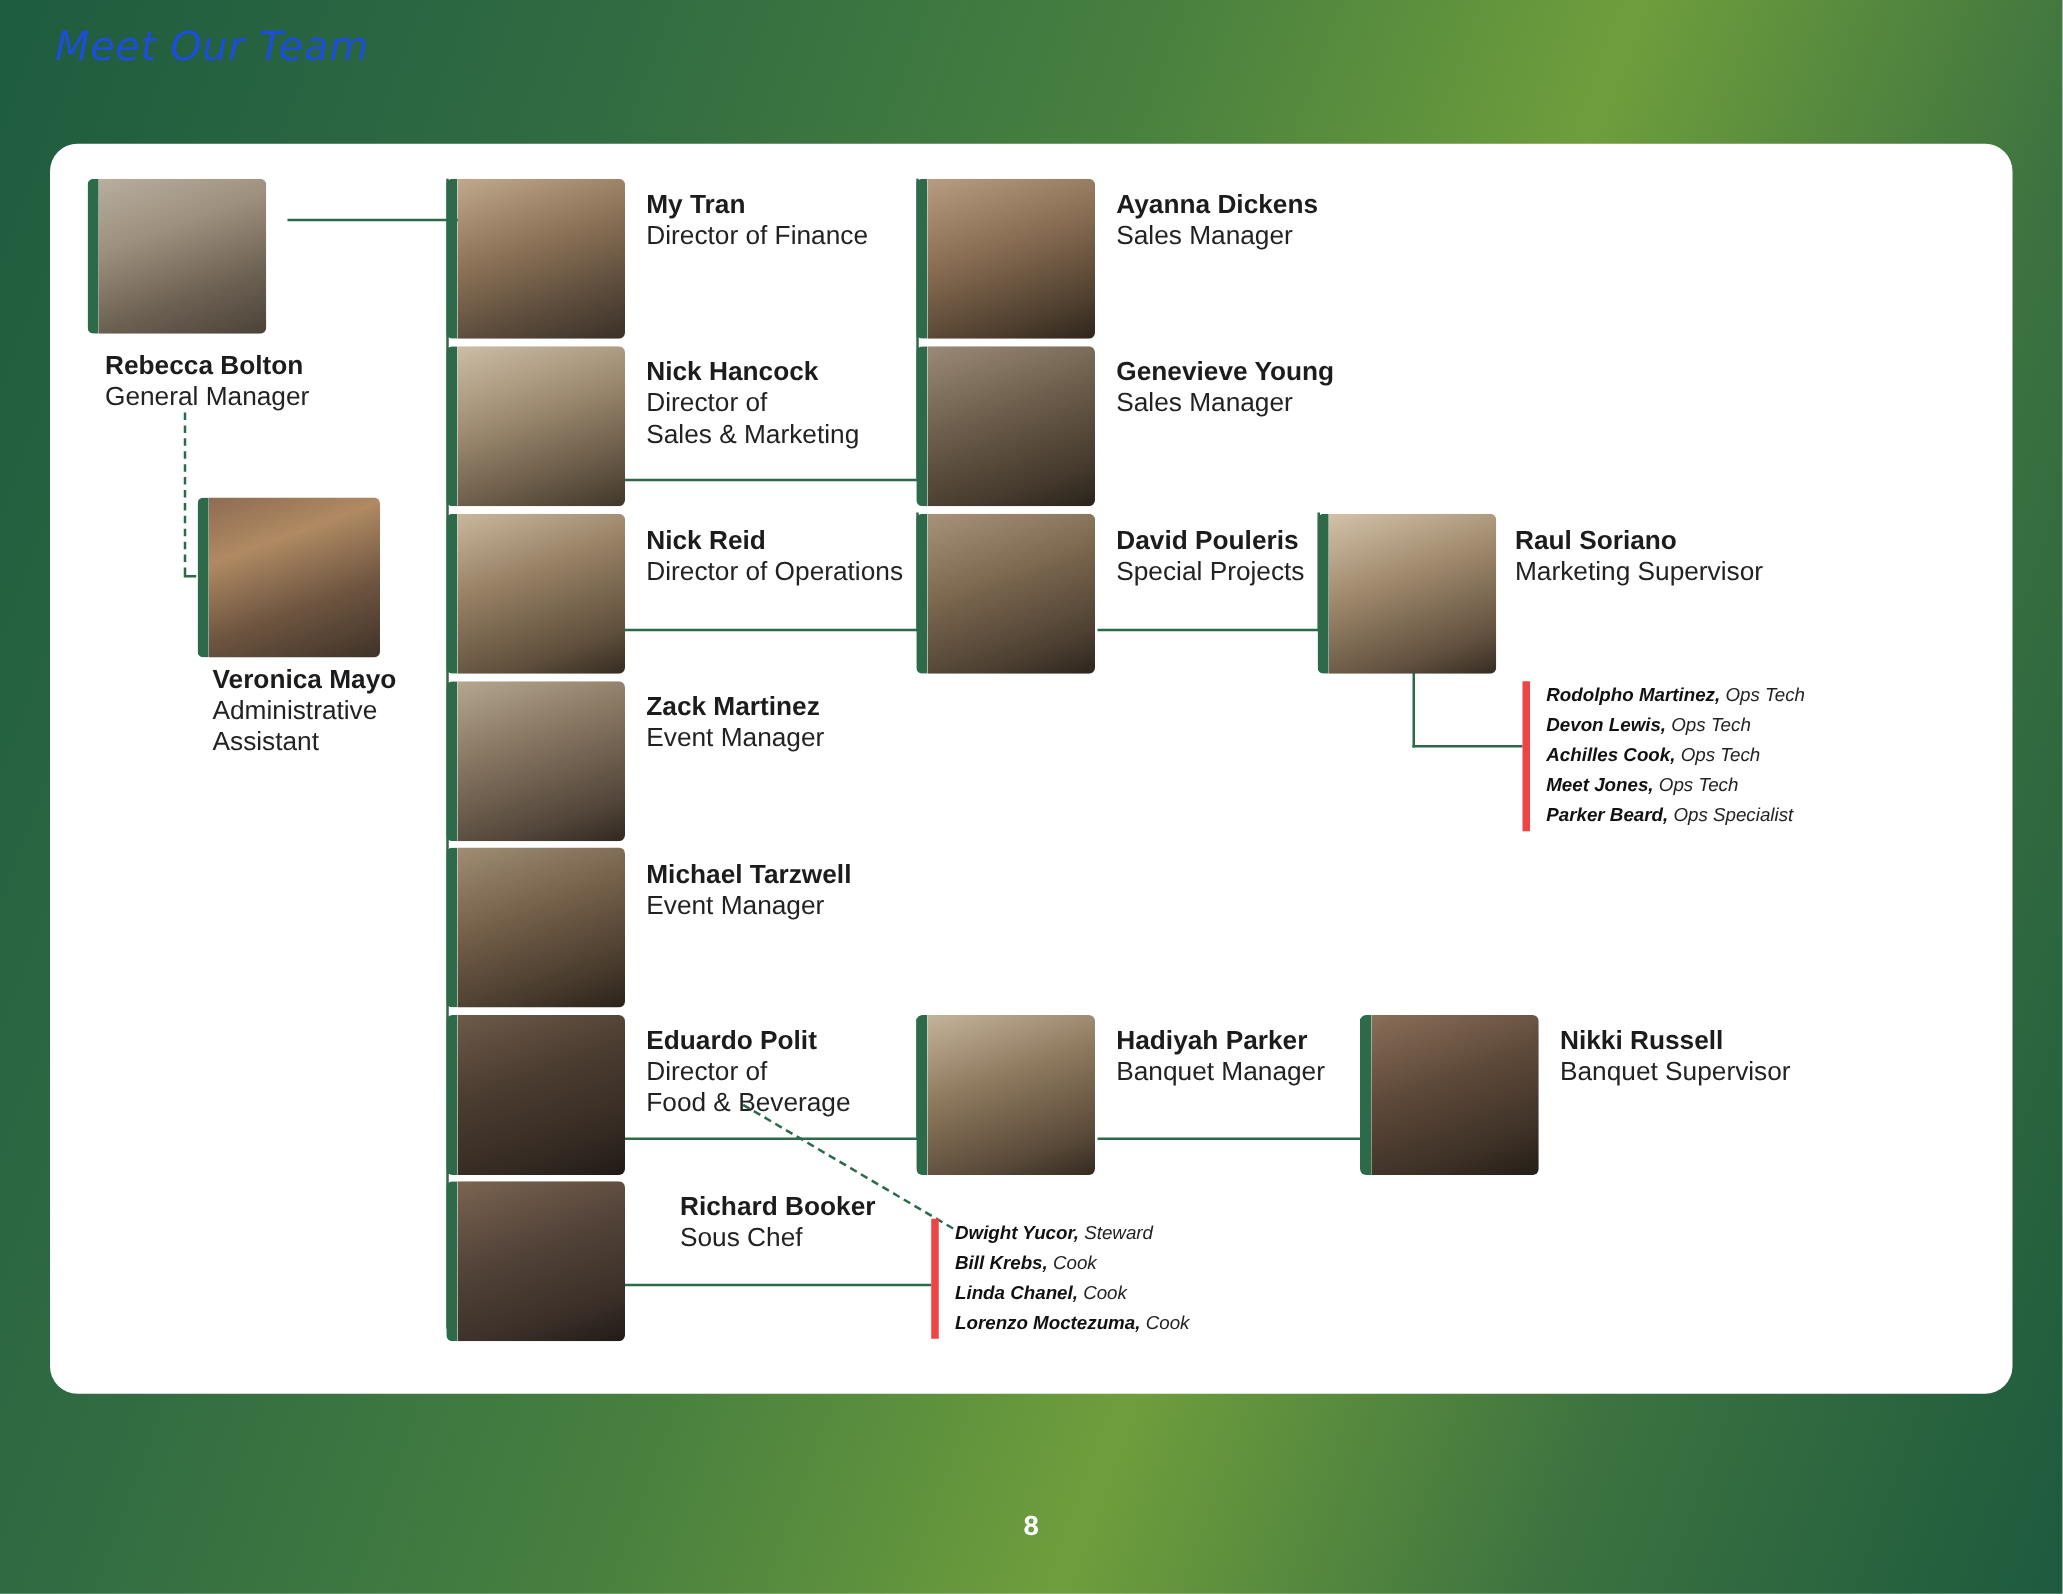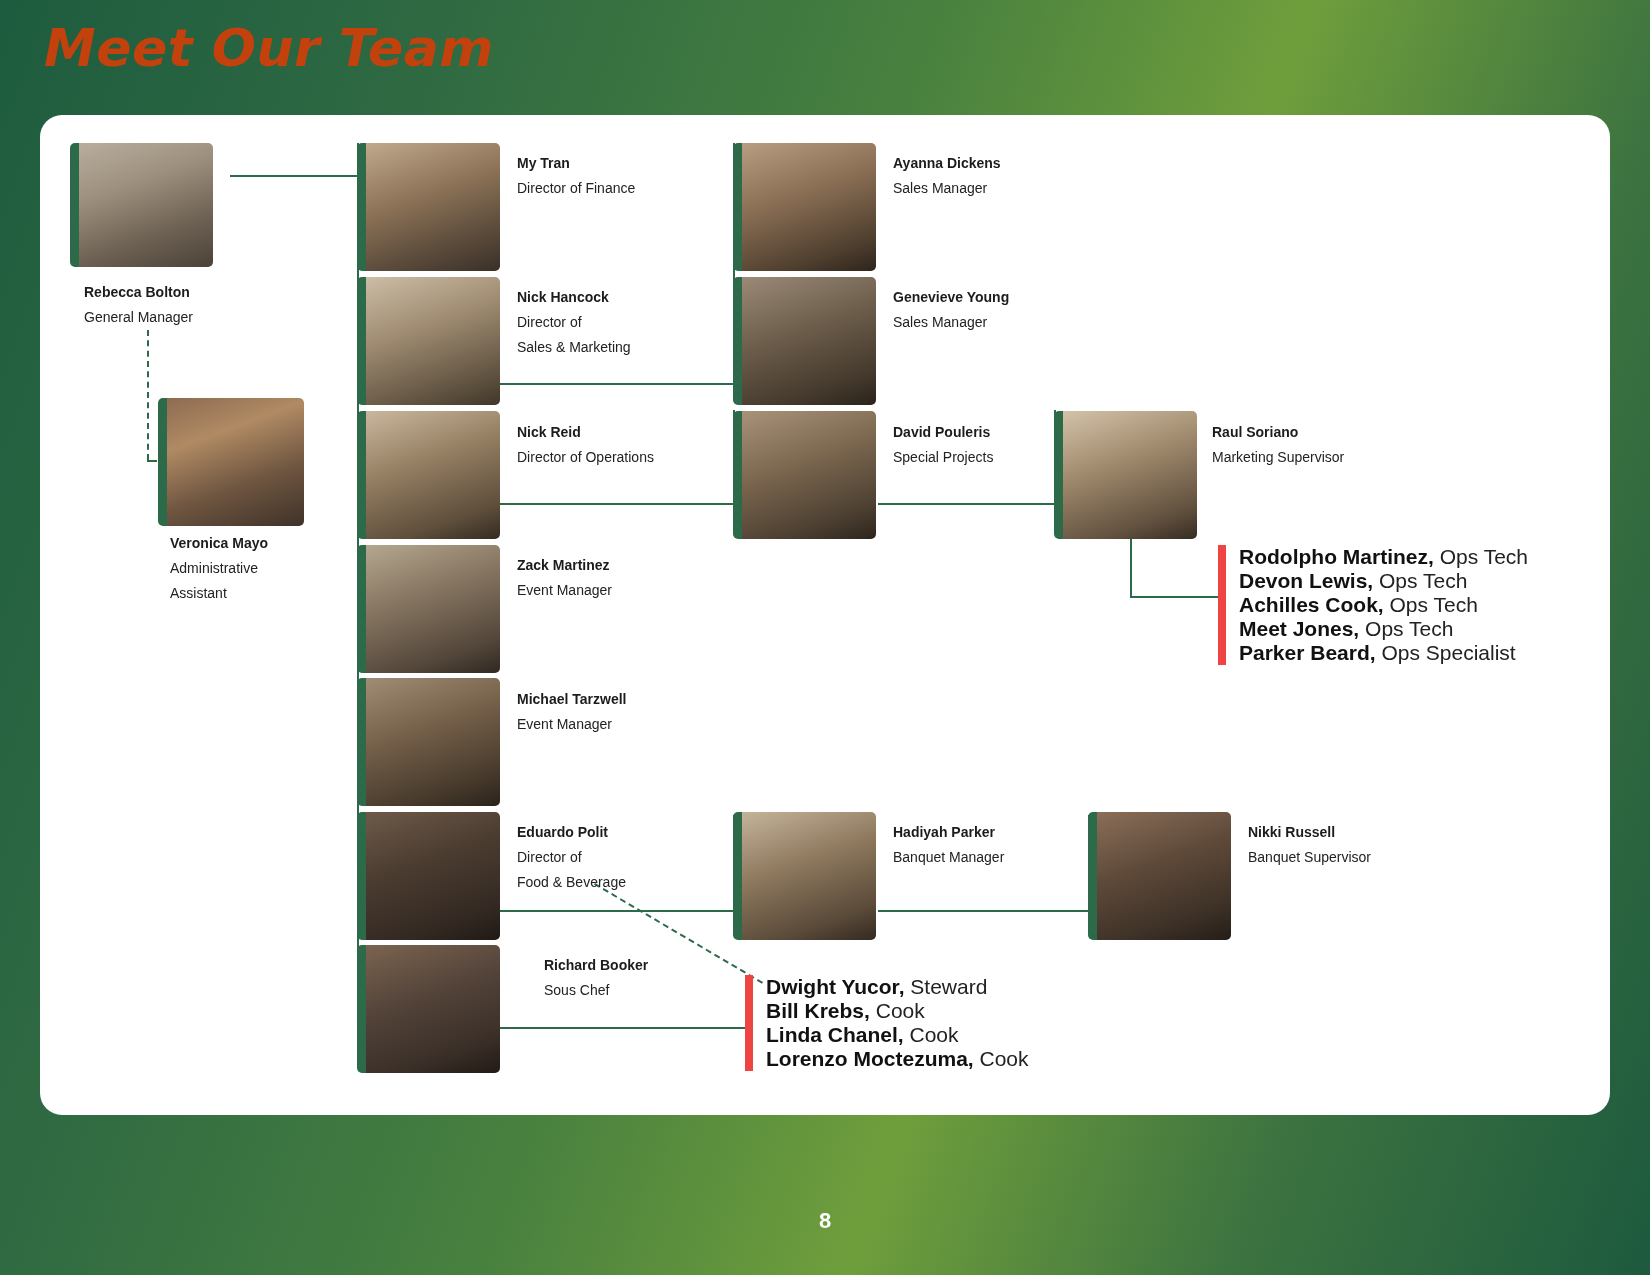--- a/index.html
+++ b/index.html
@@ -11,26 +11,26 @@
     height: 1275px;
     font-family: "Liberation Sans", sans-serif;
     background: linear-gradient(110deg, #1e5c3f 0%, #2f6a42 22%, #49813f 45%, #6f9e3c 62%, #3d7340 80%, #1d5a3e 100%);
     overflow: hidden;
     position: relative;
   }
   #page-title {
     position: absolute;
     left: 44px;
     top: 18px;
-    font-size: 52px;
+    font-size: 32px;
     font-style: italic;
-    color: #c2410c;
+    color: #1d4ed8;
     letter-spacing: 0.5px;
     font-family: "DejaVu Sans", sans-serif;
-    font-weight: 700;
+    font-weight: 400;
   }
   #card {
     position: absolute;
     left: 40px;
     top: 115px;
     width: 1570px;
     height: 1000px;
     background: #ffffff;
     border-radius: 22px;
   }
@@ -52,21 +52,21 @@
     box-sizing: border-box;
   }
   .photo .img {
     width: 100%;
     height: 100%;
     background-size: cover;
     background-position: center 22%;
   }
   .label {
     position: absolute;
-    font-size: 14px;
+    font-size: 21px;
     line-height: 25px;
     color: #1c1c1c;
   }
   .label .nm {
     font-weight: bold;
     display: block;
   }
   .label .rl {
     display: block;
     color: #222;
@@ -92,24 +92,25 @@
     border-top: 2px dashed #2d6a4a;
   }
   .dashed-diag {
     position: absolute;
     transform-origin: 0 0;
     border-top: 2px dashed #2d6a4a;
     height: 0;
   }
   .list-block {
     position: absolute;
-    border-left: 8px solid #ef4444;
+    border-left: 6px solid #ef4444;
     padding-left: 13px;
-    font-size: 21px;
+    font-size: 15px;
     line-height: 24px;
+    font-style: italic;
   }
   .list-block div {
     white-space: nowrap;
   }
   .list-block b {
     font-weight: bold;
     color: #111;
   }
   .list-block span {
     color: #222;

